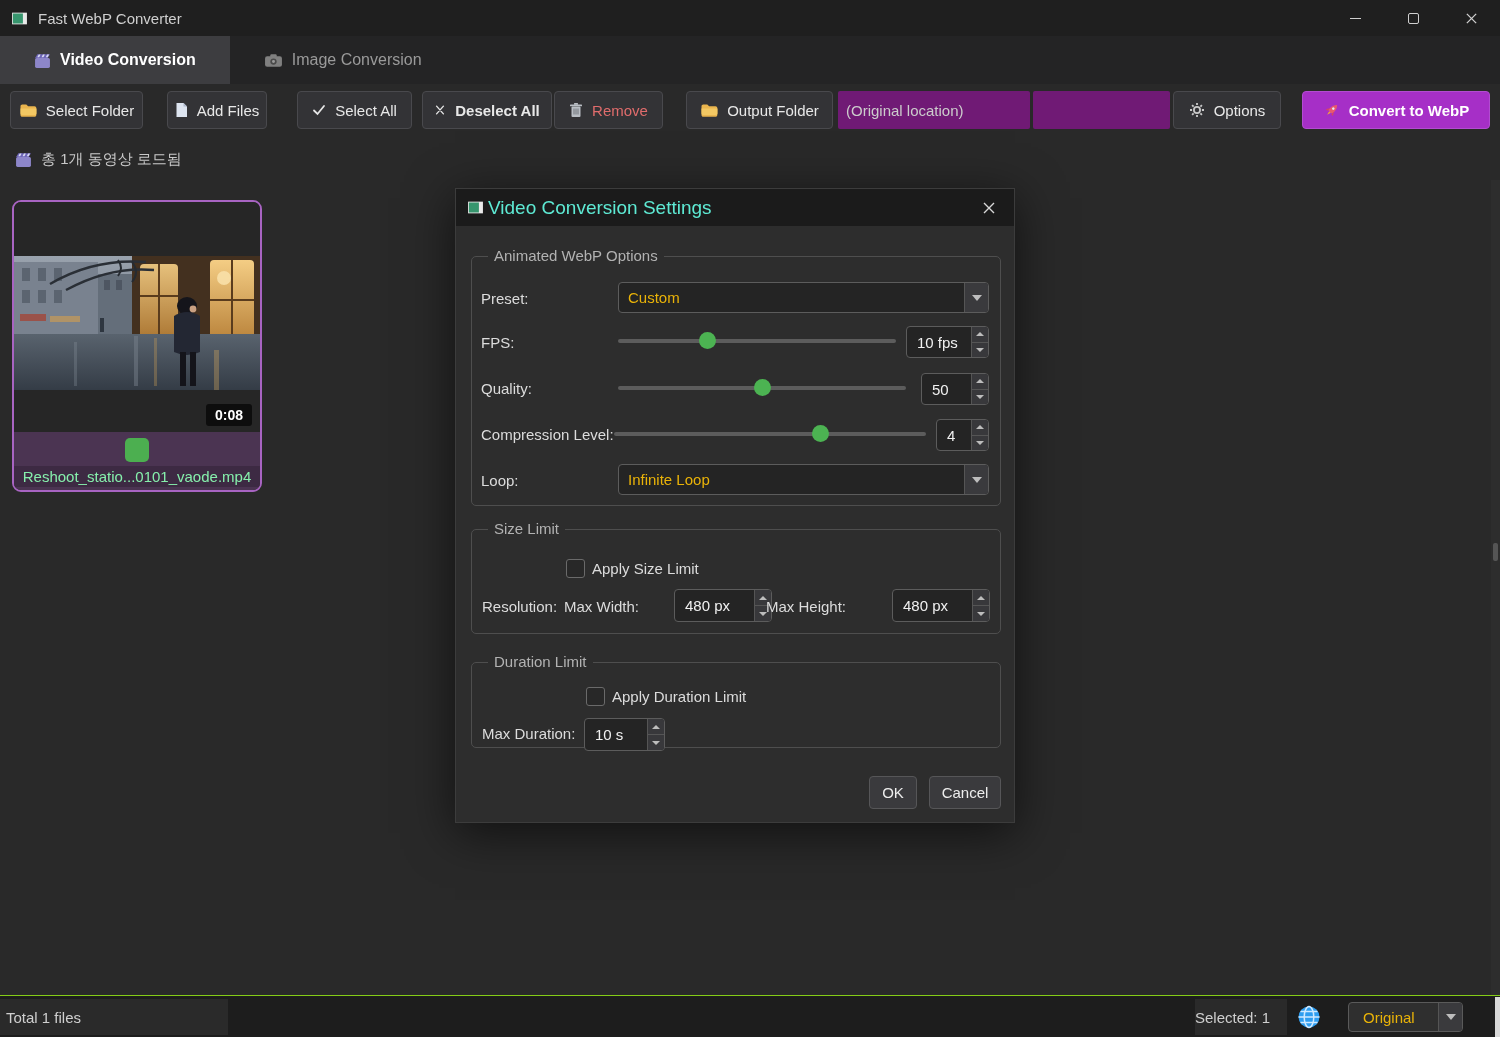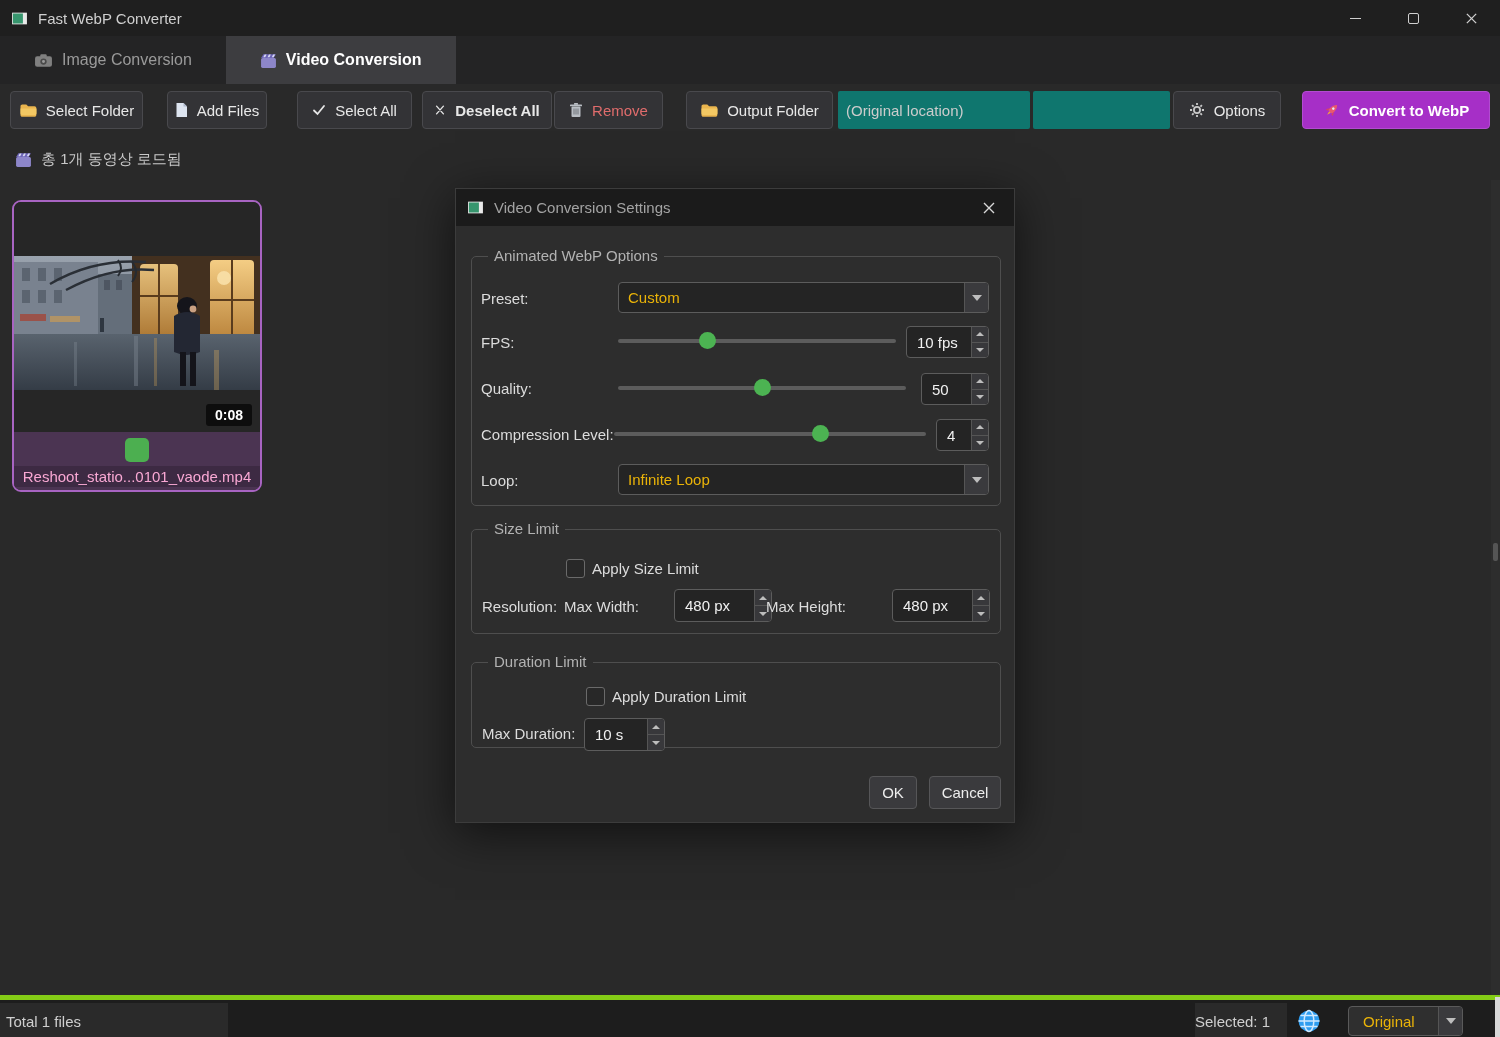--- a/index.html
+++ b/index.html
@@ -20,40 +20,40 @@
   
   .tabbar { position:absolute; left:0; top:36px; width:100%; height:48px; background:#242425; display:flex; }
   .tab { height:100%; display:flex; align-items:center; gap:9px; padding:0 34px; font-size:16px; color:#9a9a9a; }
   .tab.active { background:#3d3d40; color:#ffffff; font-weight:bold; }
   
   .toolbar-btn {
     position:absolute; top:91px; height:38px; background:#333336; border:1px solid #49494d;
     border-radius:4px; display:flex; align-items:center; justify-content:center; gap:9px;
     font-size:15px; color:#e8e8e8;
   }
-  .flat-panel { position:absolute; top:91px; height:38px; background:#0f766e; display:flex; align-items:center; font-size:15px; color:#cccccc; padding-left:8px; border-radius:2px; }
+  .flat-panel { position:absolute; top:91px; height:38px; background:#701a75; display:flex; align-items:center; font-size:15px; color:#cccccc; padding-left:8px; border-radius:2px; }
   .convert-btn { background:var(--accent-purple,#a62fc7); border:1px solid #b24cd1; font-weight:bold; color:#fff; }
   .remove-label { color:var(--remove-red,#e06c6c); }
   
   .status-line { position:absolute; left:15px; top:150px; display:flex; align-items:center; gap:9px; font-size:15px; color:#c8c8c8; }
   
   .card { position:absolute; left:12px; top:200px; width:250px; height:292px; border:2px solid var(--card-border,#a864c2); border-radius:9px; background:#262626; overflow:hidden; }
   .thumb-area { position:relative; width:246px; height:230px; background:#262626; }
   .thumb-img { position:absolute; left:0; top:54px; width:246px; height:134px; }
   .badge { position:absolute; right:8px; bottom:6px; background:#0d0d0d; color:#fff; font-weight:bold; font-size:14px; padding:3px 9px; border-radius:3px; }
   .sel-strip { position:relative; width:246px; height:58px; background:var(--selection-purple,#4b3452); }
   .chk-green { position:absolute; left:111px; top:6px; width:24px; height:24px; border-radius:5px; background:var(--check-green,#4caf50); }
-  .filename { position:absolute; left:0; bottom:3px; width:100%; text-align:center; font-size:15px; color:#f9a8d4; background:rgba(0,0,0,0.18); padding:2px 0; }
+  .filename { position:absolute; left:0; bottom:3px; width:100%; text-align:center; font-size:15px; color:#86efac; background:rgba(0,0,0,0.18); padding:2px 0; }
   
   .v-scroll { position:absolute; right:0; top:180px; width:9px; height:815px; background:#2d2d2d; }
   .v-thumb { position:absolute; left:2px; top:363px; width:5px; height:18px; background:#555; border-radius:2px; }
   
   .dialog { position:absolute; left:455px; top:188px; width:560px; height:635px; background:#2d2d2d; border:1px solid #3c3c3c; box-shadow:0 10px 45px rgba(0,0,0,0.6); }
   .dlg-titlebar { position:absolute; left:0; top:0; width:100%; height:37px; background:#1b1b1b; display:flex; align-items:center; }
-  .dlg-title { margin-left:10px; font-size:15px; color:#a3a3a3; }
+  .dlg-title { margin-left:4px; font-size:19px; color:#5eead4; }
   .dlg-close { position:absolute; right:14px; top:8px; width:22px; height:22px; display:flex; align-items:center; justify-content:center; }
   .group { position:absolute; border:1px solid #4e4e4e; border-radius:5px; }
   .group-title { position:absolute; top:-10px; left:16px; background:#2d2d2d; padding:0 6px; font-size:15px; color:#b2b2b2; }
   .dlg-label { position:absolute; font-size:15px; color:#dcdcdc; }
   .combo { position:absolute; background:#242424; border:1px solid #5c5c5c; border-radius:4px; display:flex; align-items:center; }
   .combo-val { flex:1; padding-left:9px; font-size:15px; color:#eab308; }
   .combo-arrow { width:24px; height:100%; background:#3a3a3d; border-left:1px solid #555; border-radius:0 3px 3px 0; display:flex; align-items:center; justify-content:center; }
   .tri-dn { width:0; height:0; border-left:5px solid transparent; border-right:5px solid transparent; border-top:6px solid #bdbdbd; }
   .tri-dn.sm { border-left-width:4px; border-right-width:4px; border-top-width:4px; }
   .tri-up.sm { width:0; height:0; border-left:4px solid transparent; border-right:4px solid transparent; border-bottom:4px solid #bdbdbd; }
@@ -61,21 +61,21 @@
   .slider .handle { position:absolute; top:-7px; width:17px; height:17px; border-radius:50%; background:var(--slider-green,#4cb352); }
   .spin { position:absolute; background:#242424; border:1px solid #5c5c5c; border-radius:4px; display:flex; }
   .spin-val { flex:1; display:flex; align-items:center; padding-left:10px; font-size:15px; color:#f0f0f0; white-space:nowrap; }
   .spin-btns { width:17px; display:flex; flex-direction:column; border-left:1px solid #555; }
   .spin-b { flex:1; background:#38383b; display:flex; align-items:center; justify-content:center; }
   .spin-b:first-child { border-bottom:1px solid #555; border-radius:0 3px 0 0; }
   .spin-b:last-child { border-radius:0 0 3px 0; }
   .chk { position:absolute; width:19px; height:19px; background:#282828; border:1px solid #6a6a6a; border-radius:3px; }
   .dlg-btn { position:absolute; height:33px; background:#3a3a3d; border:1px solid #565658; border-radius:4px; display:flex; align-items:center; justify-content:center; font-size:15px; color:#ededed; }
   
-  .statusbar { position:absolute; left:0; bottom:0; width:100%; height:42px; background:#1d1d1d; border-top:5px solid #84cc16; }
+  .statusbar { position:absolute; left:0; bottom:0; width:100%; height:42px; background:#1d1d1d; border-top:1px solid #84cc16; }
   .sb-panel { position:absolute; top:3px; height:36px; background:#2a2a2a; display:flex; align-items:center; font-size:15px; color:#cfcfcf; }
   .lang-combo { position:absolute; left:1348px; top:6px; width:115px; height:30px; background:#2f2f2f; border:1px solid #5a5a5a; border-radius:4px; display:flex; align-items:center; }
   .edge-sliver { position:absolute; right:0; bottom:0; width:5px; height:40px; background:#d9d9d9; }
   .globe-wrap { position:absolute; left:1297px; top:9px; width:24px; height:24px; }
 </style>
 </head>
 <body>
 
 <div class="window">
 
@@ -94,36 +94,36 @@
         </div>
       <div class="win-btn">
         <svg width="13" height="13" viewBox="0 0 14 14">
             <path d="M2 2l10 10M12 2L2 12" stroke="#cfcfcf" stroke-width="1.4"></path>
           </svg>
       </div>
     </div>
   </div>
 
   <div class="tabbar">
+    <div class="tab active">
+      <svg width="17" height="17" viewBox="0 0 16 16">
+        <rect x="1" y="5.6" width="14" height="9.4" rx="1.5" fill="#8d86c9"></rect>
+        <path d="M1 5.6L3.2 2h11.8l-2.2 3.6z" fill="#6e66b8"></path>
+        <path d="M4.4 2.4h1.8L4.9 5h-1.8zM8.4 2.4h1.8L8.9 5H7.1zM12.4 2.4h1.8L12.9 5h-1.8z" fill="#d7d9f2"></path>
+      </svg>
+      <span>Video Conversion</span>
+    </div>
     <div class="tab">
       <svg width="19" height="15" viewBox="0 0 18 14">
         <rect x="1" y="3" width="16" height="10" rx="2" fill="#808080"></rect>
         <rect x="6" y="1" width="6" height="3.4" rx="1" fill="#808080"></rect>
         <circle cx="9" cy="8" r="3" fill="#4a4a4a"></circle>
           <circle cx="9" cy="8" r="1.4" fill="#9a9a9a"></circle>
       </svg>
       <span>Image Conversion</span>
-    </div>
-    <div class="tab active">
-      <svg width="17" height="17" viewBox="0 0 16 16">
-        <rect x="1" y="5.6" width="14" height="9.4" rx="1.5" fill="#8d86c9"></rect>
-        <path d="M1 5.6L3.2 2h11.8l-2.2 3.6z" fill="#6e66b8"></path>
-        <path d="M4.4 2.4h1.8L4.9 5h-1.8zM8.4 2.4h1.8L8.9 5H7.1zM12.4 2.4h1.8L12.9 5h-1.8z" fill="#d7d9f2"></path>
-      </svg>
-      <span>Video Conversion</span>
     </div>
   </div>
 
   <div class="toolbar-btn" style="left:10px;width:133px;">
     <svg width="18" height="15" viewBox="0 0 18 15">
       <path d="M1.5 3.2c0-1 .8-1.8 1.8-1.8h4l1.8 1.8h6.4c1 0 1.8.8 1.8 1.8v7c0 1-.8 1.8-1.8 1.8H3.3c-1 0-1.8-.8-1.8-1.8z" fill="#eab54e"></path>
       <path d="M1.5 5.6h16v4.6c0 1-.8 1.8-1.8 1.8H3.3c-1 0-1.8-.8-1.8-1.8z" fill="#f3c863"></path>
     </svg>
     <span>Select Folder</span>
   </div>

